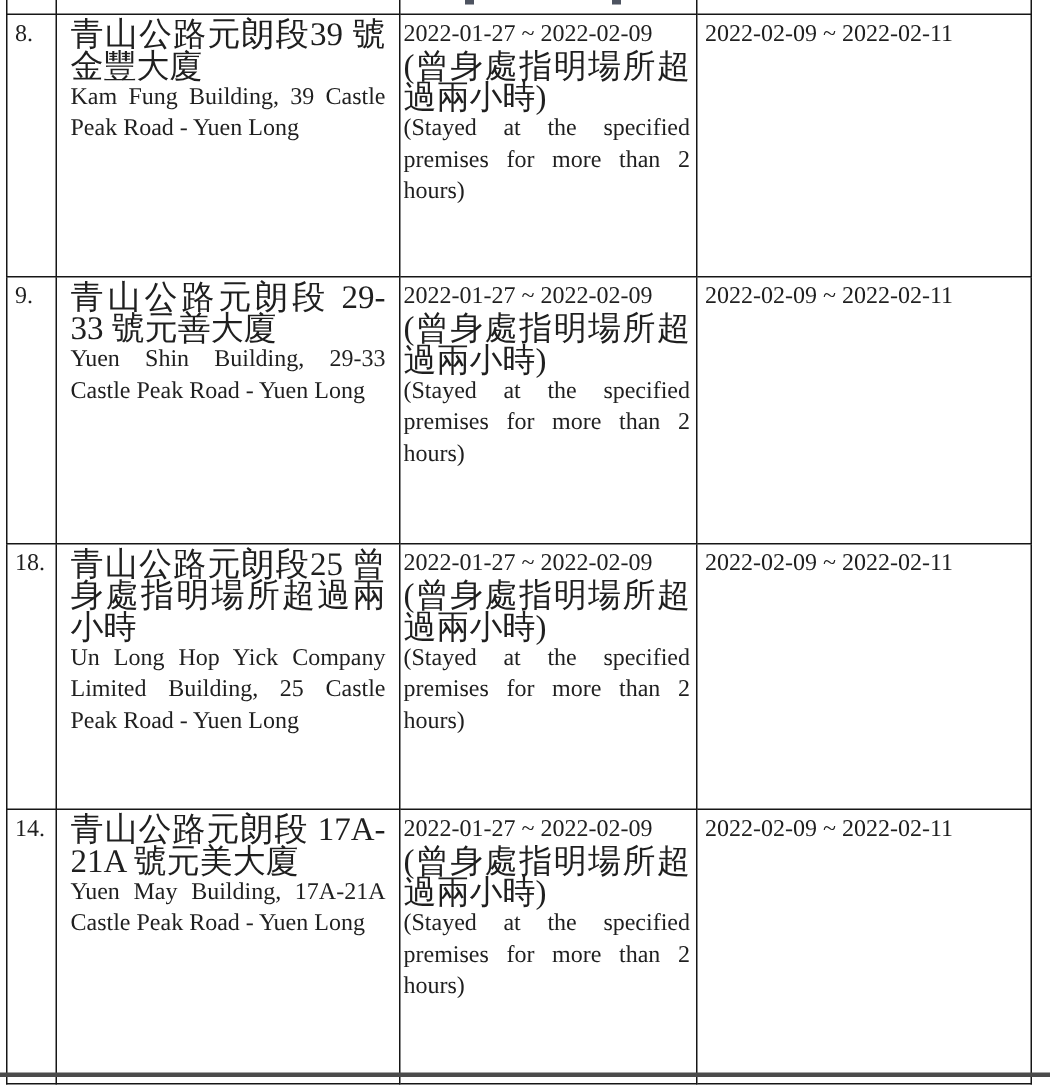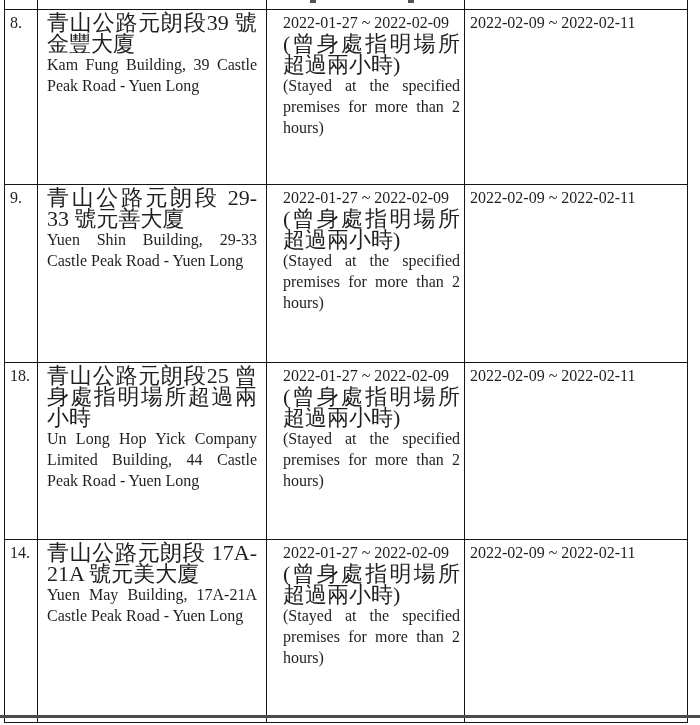--- a/index.html
+++ b/index.html
@@ -27,21 +27,21 @@
     line-height: 21px;
     background: #ffffff;
   }
   tr.partial-row td { border-top: 0; height: 9px; padding: 0; }
   tr.row-8  td { height: 172px; }
   tr.row-9  td { height: 175px; }
   tr.row-10 td { height: 174px; }
   tr.row-11 td { height: 180px; }
   td.c-no     { padding: 2px 2px 0 5px; }
   td.c-addr   { padding: 2px 9px 0 9px; }
-  td.c-period { padding: 2px 4px 0 16px; }
+  td.c-period { padding: 2px 4px 0 2px; }
   td.c-test   { padding: 2px 4px 0 5px; }
   p { margin: 0; text-align: justify; }
   p.zh { font-size: 22px; line-height: 21px; }
   p.date { white-space: nowrap; text-align: left; }
   p.note-zh { }
   .bottom-rule {
     position: absolute;
     left: 0; top: 715px;
     width: 700px; height: 3px;
     background: #4b4b4b;
@@ -104,21 +104,21 @@
       </td>
       <td class="c-test">
         <p class="date">2022-02-09 ~ 2022-02-11</p>
       </td>
     </tr>
 
     <tr class="row-10">
       <td class="c-no">18.</td>
       <td class="c-addr">
         <p class="zh">青山公路元朗段25 曾身處指明場所超過兩小時</p>
-        <p class="en">Un Long Hop Yick Company Limited Building, 44 Castle Peak Road - Yuen Long</p>
+        <p class="en">Un Long Hop Yick Company Limited Building, 25 Castle Peak Road - Yuen Long</p>
       </td>
       <td class="c-period">
         <p class="date">2022-01-27 ~ 2022-02-09</p>
         <p class="zh note-zh">(曾身處指明場所超過兩小時)</p>
         <p class="en note-en">(Stayed at the specified premises for more than 2 hours)</p>
       </td>
       <td class="c-test">
         <p class="date">2022-02-09 ~ 2022-02-11</p>
       </td>
     </tr>

